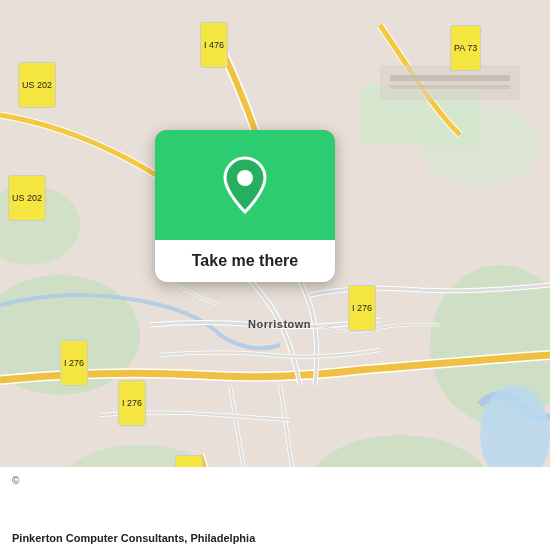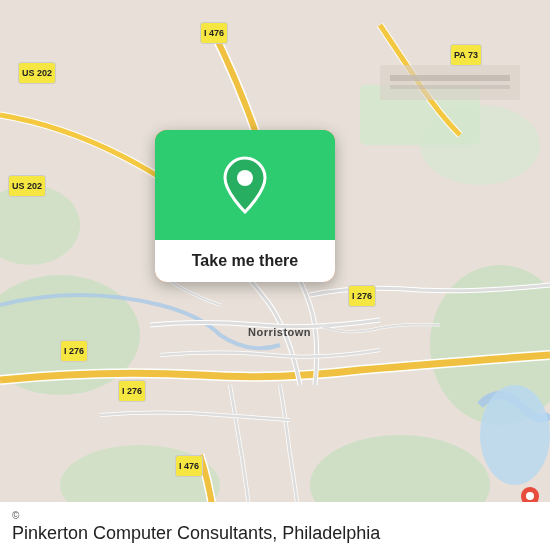--- a/index.html
+++ b/index.html
@@ -50,23 +50,24 @@
       align-items: center;
       gap: 4px;
     }
 
     .attribution-icon {
       color: #555;
       font-size: 10px;
     }
 
     .location-title {
-      font-size: 18px;
-      font-weight: 400;
+      font-size: 11px;
+      font-weight: 700;
       color: #222;
+      margin-top: 44px;
     }
 
     
     .take-me-there-card {
       position: absolute;
       top: 130px;
       left: 155px;
       width: 180px;
       background: #f97316;
       border-radius: 12px;
@@ -117,22 +118,22 @@
       font-style: italic;
     }
 
     
     .road-badge {
       position: absolute;
       background: #f5e642;
       border: 1px solid #ccc;
       border-radius: 3px;
       font-size: 9px;
-      font-weight: bold;
-      padding: 5px 3px;
+      font-weight: normal;
+      padding: 17px 3px;
       color: #222;
       z-index: 5;
     }
 
     
     .city-label {
       position: absolute;
       font-size: 11px;
       font-weight: bold;
       color: #444;
@@ -207,27 +208,27 @@
     <path d="M 320 300 Q 340 310 370 305 Q 400 298 440 300" stroke="#ddd" stroke-width="2" fill="none"></path>
 
     <rect x="380" y="40" width="140" height="35" fill="#d8d0c8" opacity="0.6" rx="2"></rect>
     <rect x="390" y="50" width="120" height="6" fill="#c0b8b0" opacity="0.8"></rect>
     <rect x="390" y="60" width="120" height="4" fill="#c0b8b0" opacity="0.5"></rect>
   </svg>
 
   <div class="road-badge" style="top:22px;left:200px;">I 476</div>
   <div class="road-badge" style="top:62px;left:18px;">US 202</div>
   <div class="road-badge" style="top:175px;left:8px;">US 202</div>
-  <div class="road-badge" style="top:44px;left:450px;text-align:center;">PA 73</div>
+  <div class="road-badge" style="top:25px;left:450px;text-align:center;">PA 73</div>
   <div class="road-badge" style="top:285px;left:348px;">I 276</div>
   <div class="road-badge" style="top:340px;left:60px;">I 276</div>
   <div class="road-badge" style="top:380px;left:118px;">I 276</div>
   <div class="road-badge" style="top:455px;left:175px;">I 476</div>
 
-  <div class="city-label" style="top:326px;left:248px;">Norristown</div>
+  <div class="city-label" style="top:318px;left:248px;">Norristown</div>
 
   <div class="take-me-there-card">
     <div class="card-top" style="background:#2ecc71;">
       <svg width="48" height="58" viewBox="0 0 48 58" xmlns="http://www.w3.org/2000/svg">
         <path d="M24 2 C13 2 4 11 4 22 C4 36 24 56 24 56 C24 56 44 36 44 22 C44 11 35 2 24 2 Z" fill="#27ae60" stroke="white" stroke-width="3"></path>
         <circle cx="24" cy="22" r="8" fill="white"></circle>
       </svg>
     </div>
     <div class="card-bottom">
       <span class="take-me-there-text">Take me there</span>

